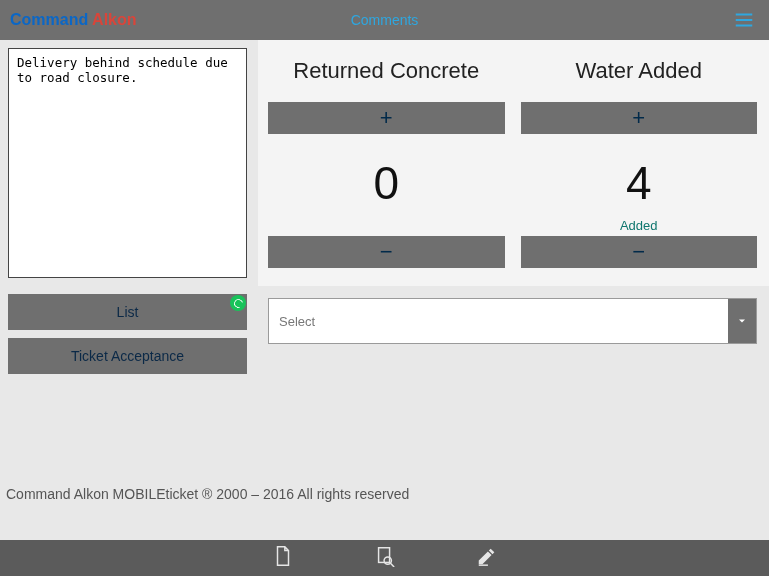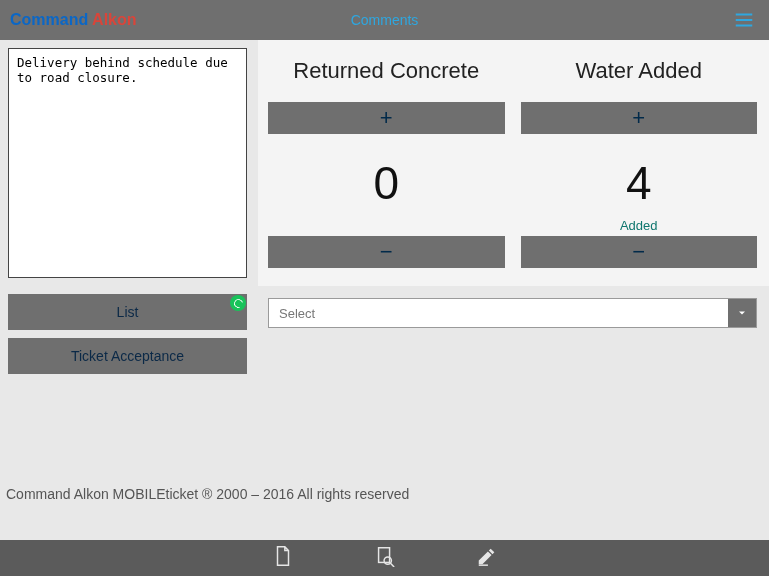--- a/index.html
+++ b/index.html
@@ -25,21 +25,21 @@
   .right-area { flex: 1; display: flex; flex-direction: column; }
   .counters { display: flex; gap: 16px; padding: 10px 12px 18px 10px; background: #f4f4f4; }
   .counter-card { flex: 1; display: flex; flex-direction: column; align-items: center; }
   .counter-title { font-size: 22px; color: #222; margin: 8px 0 18px 0; }
   .counter-btn { background: #6f6f6f; width: 100%; height: 32px; display: flex; align-items: center; justify-content: center; color: #012a4a; font-size: 22px; cursor: pointer; }
   .counter-value { font-size: 46px; color: #111; margin: 22px 0; }
   .counter-sub { font-size: 13px; color: #0f766e; margin-top: -14px; margin-bottom: 2px; height: 16px; }
 
   .placement-row { display: flex; align-items: center; padding: 12px 12px 0 10px; }
   .placement-label { font-size: 14px; color: #111; width: 165px; }
-  .select-wrap { flex: 1; display: flex; height: 30px; background: #fff; border: 1px solid #9a9a9a; align-items: center; cursor: pointer; }
+  .select-wrap { flex: 1; display: flex; height: 46px; background: #fff; border: 1px solid #9a9a9a; align-items: center; cursor: pointer; }
   .select-text { flex: 1; padding: 0 10px; font-size: 13px; color: #777; }
   .select-arrow { width: 28px; height: 100%; background: #6f6f6f; display: flex; align-items: center; justify-content: center; }
   .select-arrow svg { width: 12px; height: 12px; fill: #fff; }
 
   .footer-text { position: absolute; bottom: 38px; left: 6px; font-size: 14px; color: #555; }
   .bottom-bar { height: 36px; background: #5b5b5b; display: flex; align-items: center; justify-content: center; gap: 80px; }
   .bottom-bar .icon { color: #e6e6e6; cursor: pointer; }
   .bottom-bar svg { width: 22px; height: 22px; }
 </style>
 </head>

